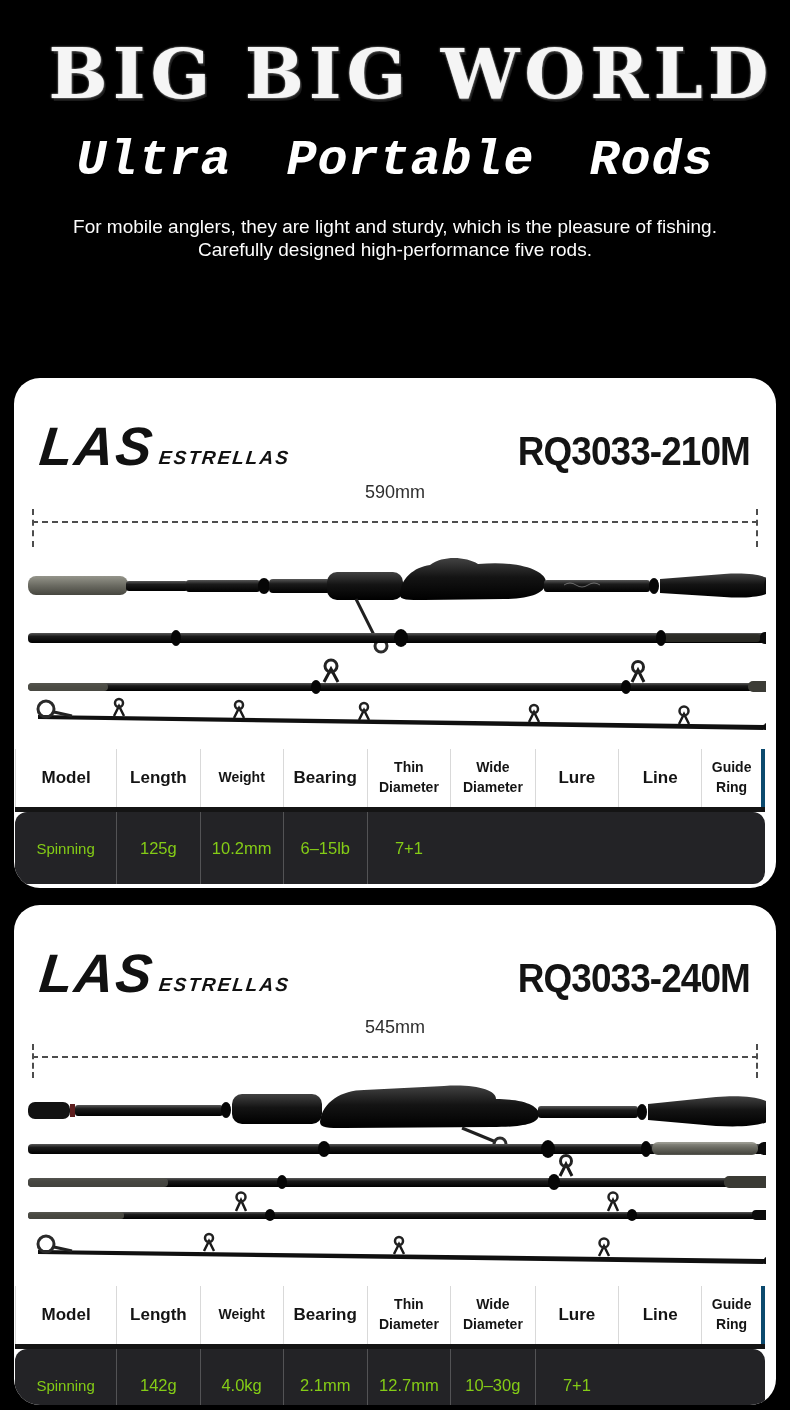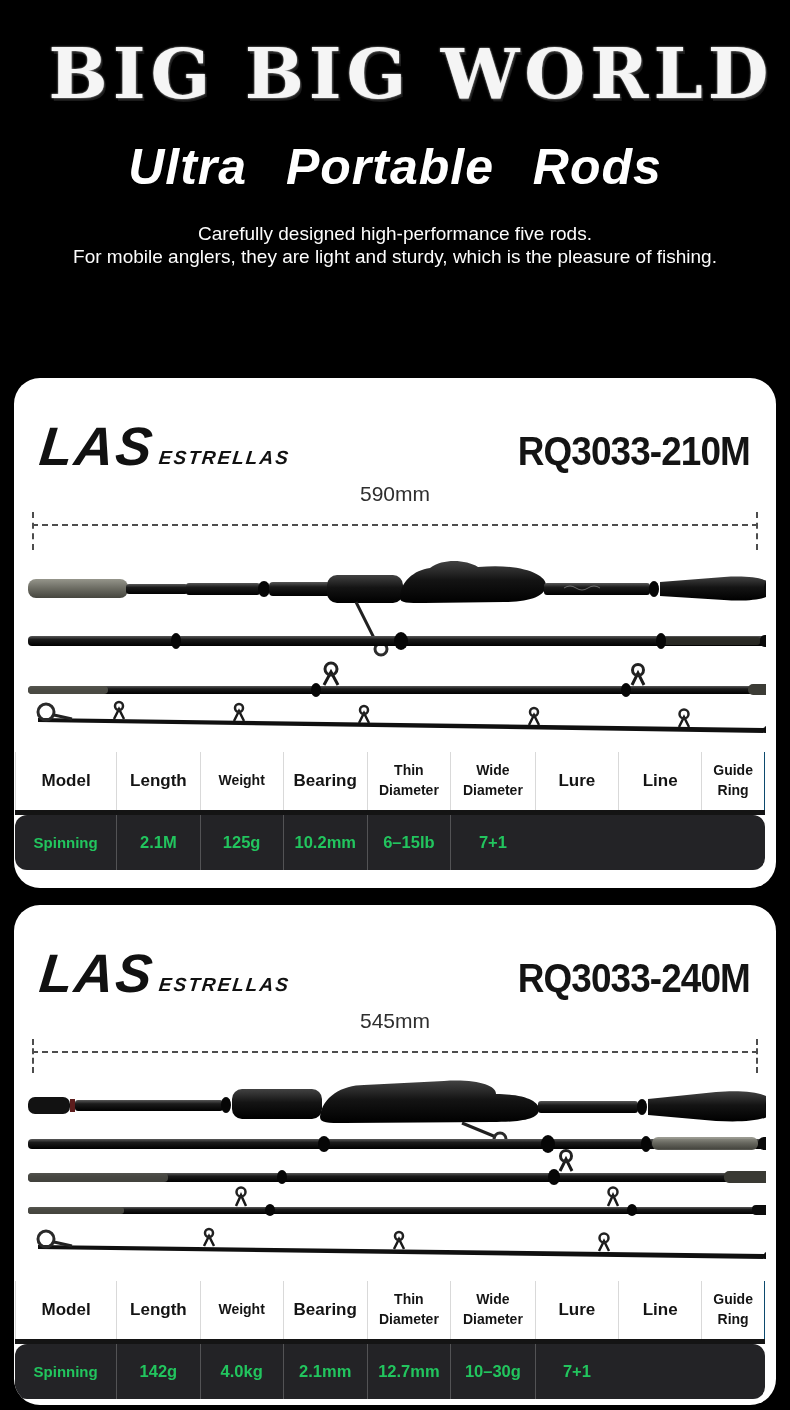--- a/index.html
+++ b/index.html
@@ -18,22 +18,22 @@
     font-family:"DejaVu Serif", serif;
     font-weight:700;
     font-size:70px;
     letter-spacing:5px;
     line-height:1.25;
     color:#f5f5f5;
     text-shadow:0 0 2px #cfcfcf, 2px 3px 0 #1a1a1a;
     padding-left:32px;
   }
   .hero-subtitle {
-    margin-top:20px;
-    font-family:Liberation Sans, sans-serif;
+    margin-top:14px;
+    font-family:Liberation Mono, monospace;
     font-style:italic;
     font-weight:700;
     font-size:50px;
     letter-spacing:1px;
     word-spacing:24px;
     color:#ffffff;
   }
   .hero-desc {
     margin-top:26px;
     font-size:19px;
@@ -86,21 +86,21 @@
     letter-spacing:-1px;
     color:#141414;
     transform:scaleX(0.9);
     transform-origin:right bottom;
     line-height:0.9;
   }
 
   .measure-label {
     margin-top:12px;
     text-align:center;
-    font-size:21px;
+    font-size:18px;
     color:#2e2e2e;
   }
 
   .dim {
     position:relative;
     margin:6px 18px 0 18px;
     height:38px;
   }
   .dim-h {
     position:absolute;
@@ -127,49 +127,49 @@
     height:58px;
     display:flex;
     align-items:center;
     justify-content:center;
     text-align:center;
     font-weight:700;
     font-size:17px;
     color:#141414;
     border-left:1px solid #d9d9d9;
   }
-  .spec-head .cell:last-child { border-right:1px solid #0c4a6e;text-align:center; }
+  .spec-head .cell:last-child { border-right:4px solid #0c4a6e;text-align:center; }
   .spec-head .cell.sm { font-size:14px; line-height:1.4; }
   .spec-divider { height:5px; background:#141414; }
   .spec-vals {
     background:#232326;
     border-radius:12px;
     overflow:hidden;
   }
   .spec-vals .cell {
-    height:55px;
+    height:72px;
     display:flex;
     align-items:center;
     justify-content:center;
-    font-weight:700;
+    font-weight:400;
     font-size:16.5px;
-    color:#22c55e;
+    color:#84cc16;
     border-left:1px solid rgba(255,255,255,0.22);
   }
   .spec-vals .cell:first-child { border-left:none; font-size:15px; }
 </style>
 </head>
 <body>
 
 <div class="hero">
   <div class="hero-title">BIG BIG WORLD</div>
   <div class="hero-subtitle">Ultra Portable Rods</div>
   <div class="hero-desc">
+    <div>For mobile anglers, they are light and sturdy, which is the pleasure of fishing.</div>
     <div>Carefully designed high-performance five rods.</div>
-    <div>For mobile anglers, they are light and sturdy, which is the pleasure of fishing.</div>
   </div>
 </div>
 
 <div class="card card-1">
   <div class="card-head">
     <div class="brand">
       <span class="brand-main">LAS</span>
       <span class="brand-suffix">ESTRELLAS</span>
     </div>
     <div class="model-code">RQ3033-210M</div>
@@ -265,39 +265,38 @@
       <div class="cell">Bearing</div>
       <div class="cell sm">Thin Diameter</div>
       <div class="cell sm">Wide Diameter</div>
       <div class="cell">Lure</div>
       <div class="cell">Line</div>
       <div class="cell sm">Guide Ring</div>
     </div>
     <div class="spec-divider"></div>
     <div class="spec-row spec-vals">
       <div class="cell">Spinning</div>
-      <div class="cell">2.1M</div>
       <div class="cell">125g</div>
       <div class="cell">10.2mm</div>
       <div class="cell">6–15lb</div>
       <div class="cell">7+1</div>
     </div>
   </div>
 </div>
 
 <div class="card card-2">
   <div class="card-head" style="padding-top:32px;">
     <div class="brand">
       <span class="brand-main">LAS</span>
       <span class="brand-suffix">ESTRELLAS</span>
     </div>
     <div class="model-code">RQ3033-240M</div>
   </div>
 
-  <div class="measure-label" style="margin-top:12px;">545mm</div>
+  <div class="measure-label" style="margin-top:20px;">545mm</div>
   <div class="dim" style="height:34px;">
     <div class="dim-tick-left" style="height:34px;"></div>
     <div class="dim-h"></div>
     <div class="dim-tick-right" style="height:34px;"></div>
   </div>
 
   <svg class="rod-figure" width="742" height="198" viewBox="0 0 742 198">
 
     <g>
       <rect x="4" y="22" width="42" height="17" rx="7" fill="#121212"></rect>

